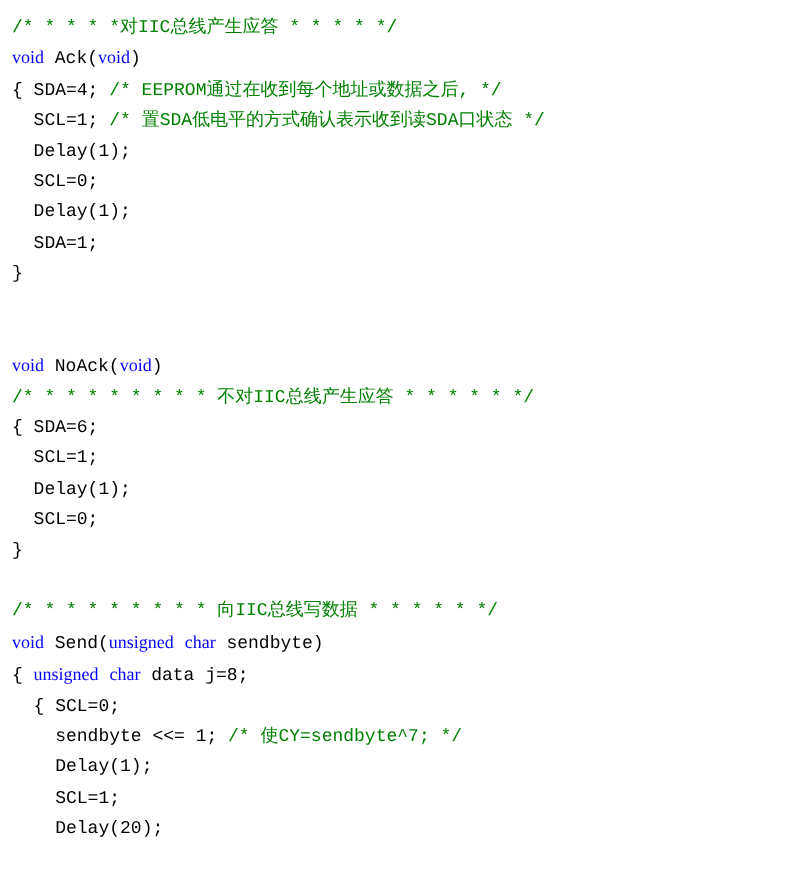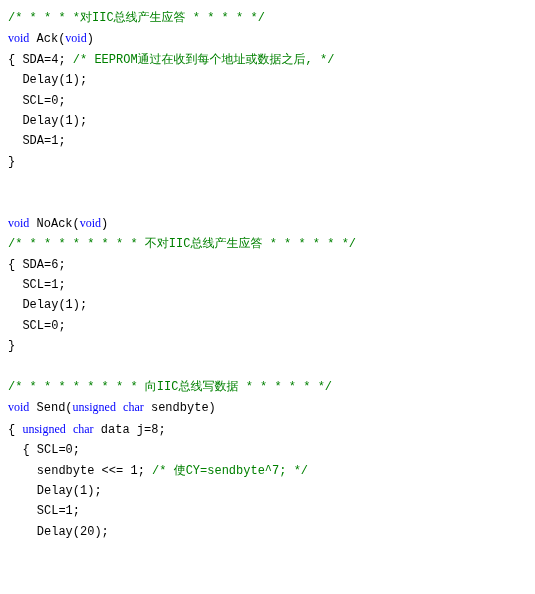--- a/index.html
+++ b/index.html
@@ -31,20 +31,21 @@
       color: #000000;
     }
   </style>
 </head>
 <body>
 
 <div id="code-container">
     <div class="line"><span class="comment">/* * * * *对IIC总线产生应答 * * * * */</span></div>
     <div class="line"><span class="keyword">void</span><span class="text"> Ack(</span><span class="keyword">void</span><span class="text">)</span></div>
     <div class="line"><span class="text">{ SDA=4; </span><span class="comment">/* EEPROM通过在收到每个地址或数据之后, */</span></div>
+    <div class="line">  <span class="text">SCL=1; </span><span class="comment">/* 置SDA低电平的方式确认表示收到读SDA口状态 */</span></div>
     <div class="line">  <span class="text">Delay(1);</span></div>
     <div class="line">  <span class="text">SCL=0;</span></div>
     <div class="line">  <span class="text">Delay(1);</span></div>
     <div class="line">  <span class="text">SDA=1;</span></div>
     <div class="line"><span class="text">}</span></div>
     <div class="line">&nbsp;</div>
     <div class="line">&nbsp;</div>
     <div class="line"><span class="keyword">void</span><span class="text"> NoAck(</span><span class="keyword">void</span><span class="text">)</span></div>
     <div class="line"><span class="comment">/* * * * * * * * * 不对IIC总线产生应答 * * * * * */</span></div>
     <div class="line"><span class="text">{ SDA=6;</span></div>

